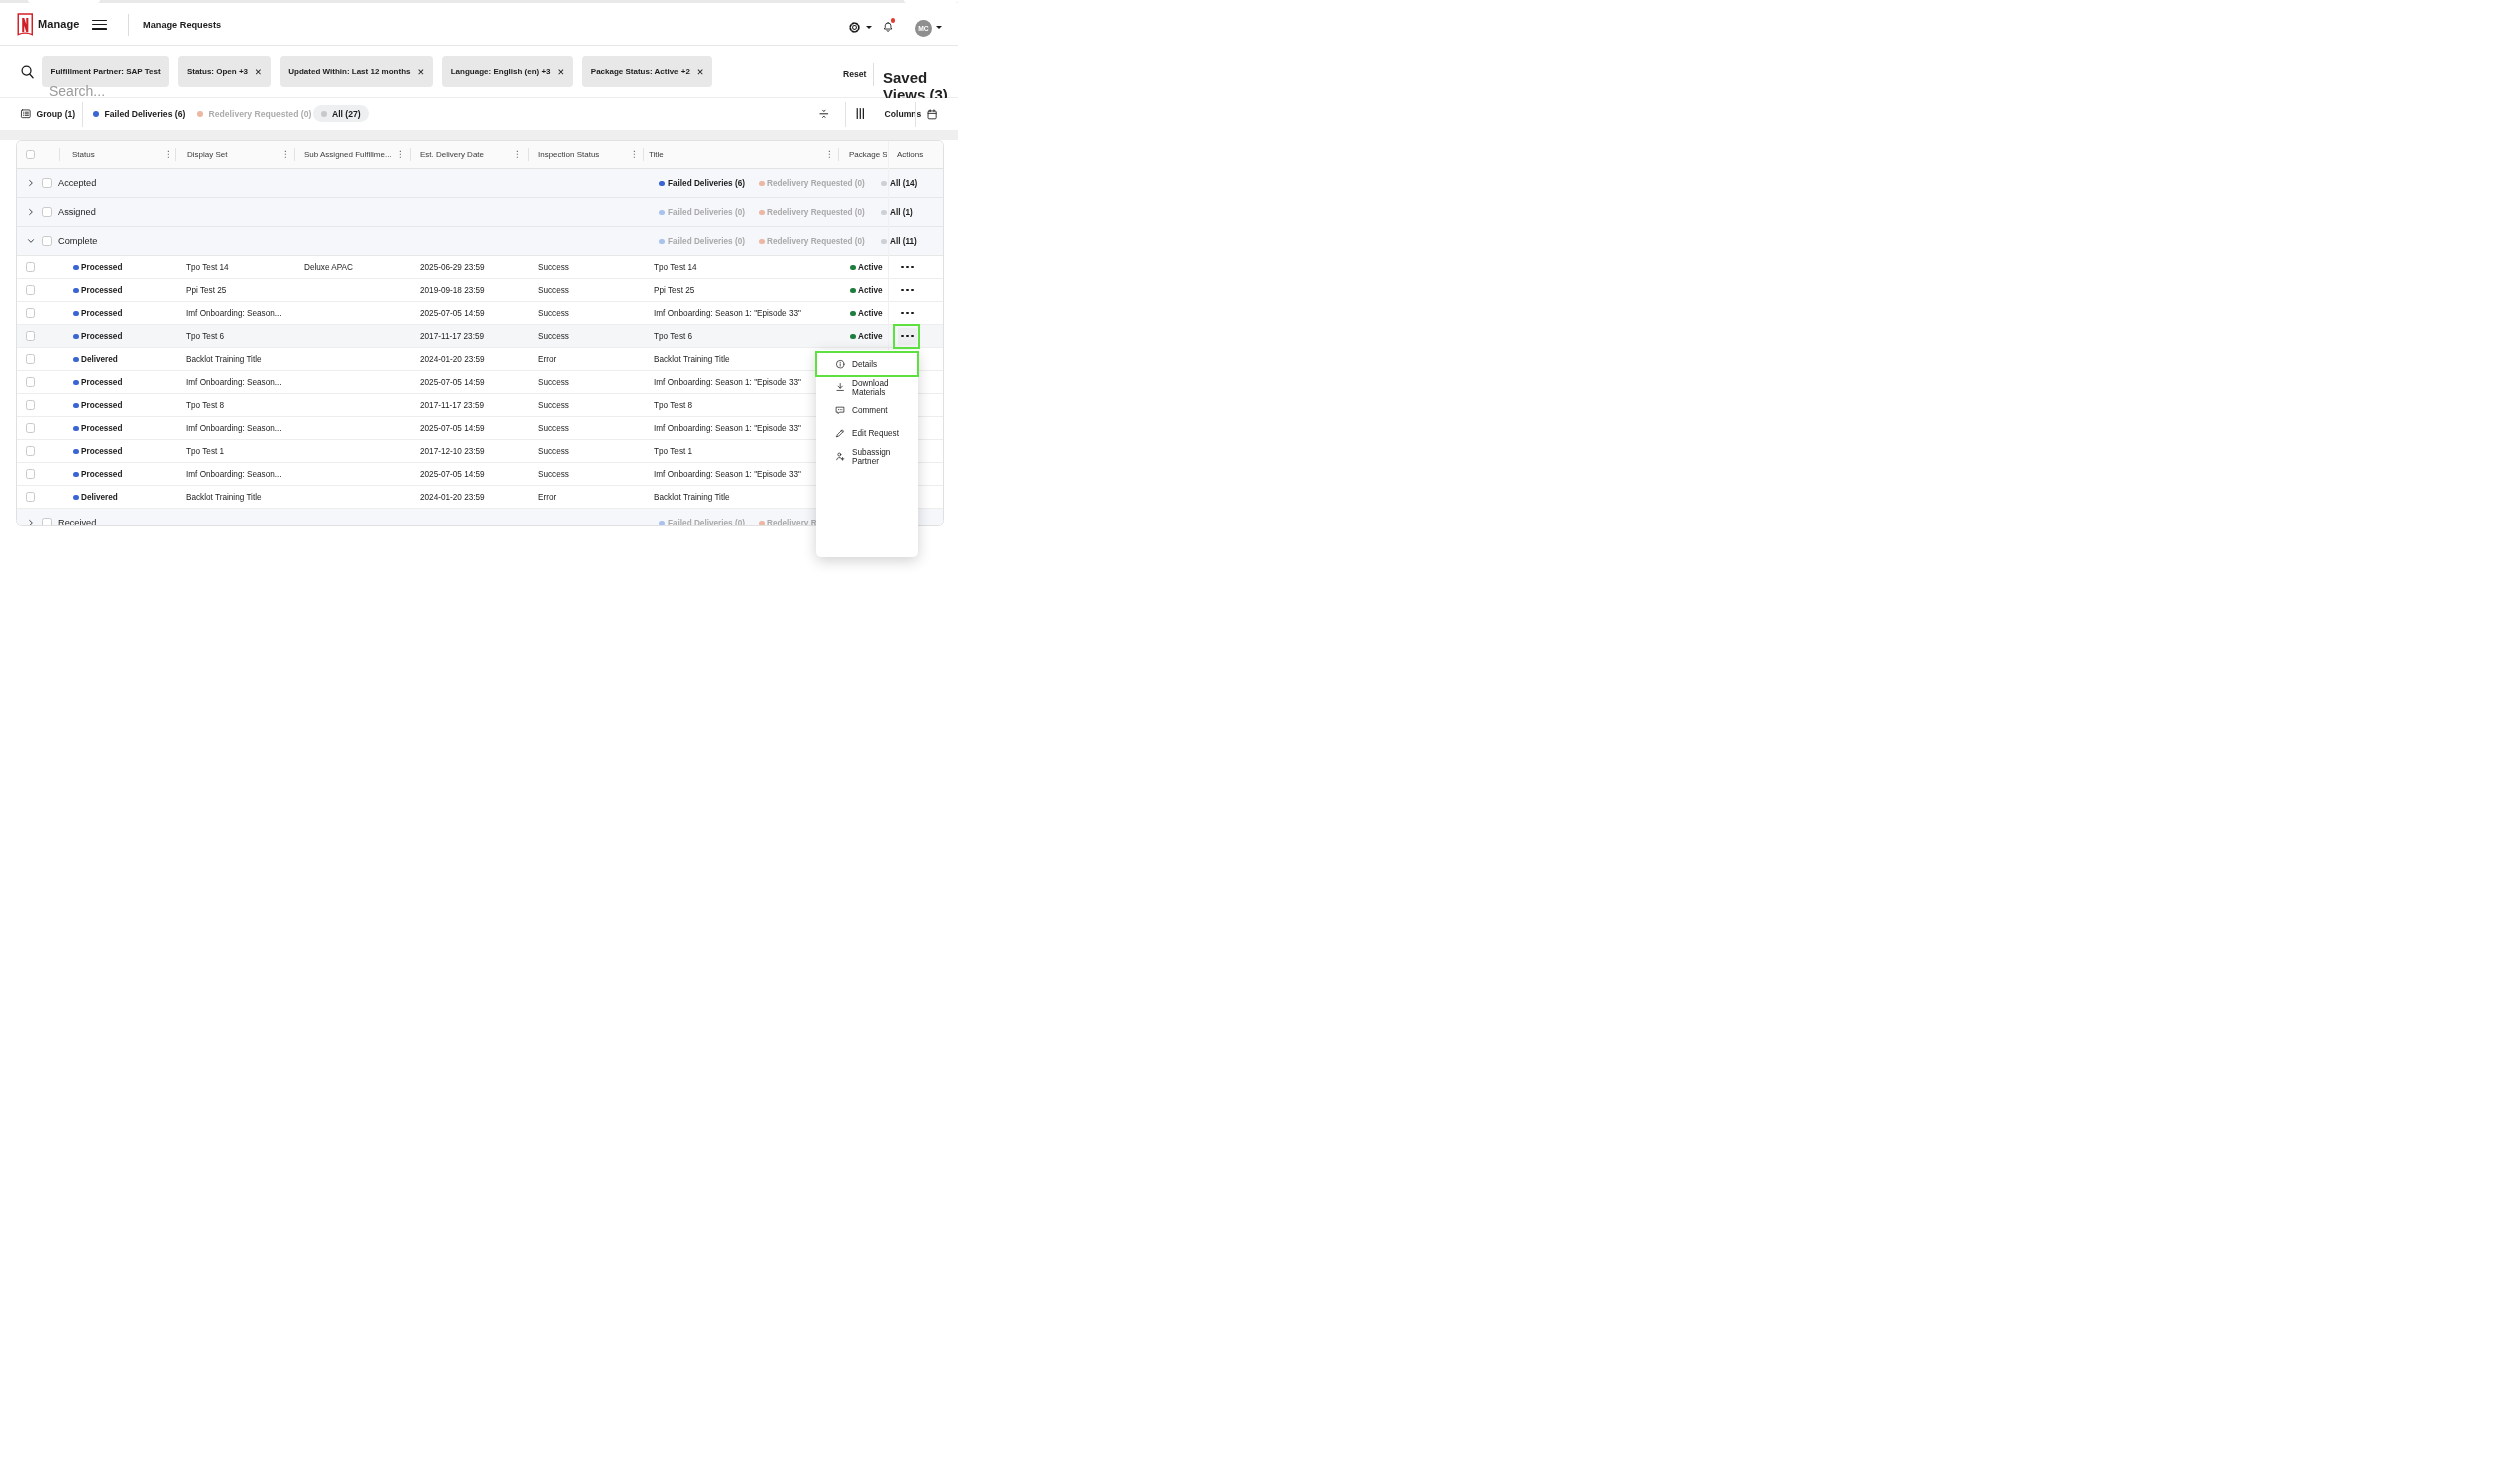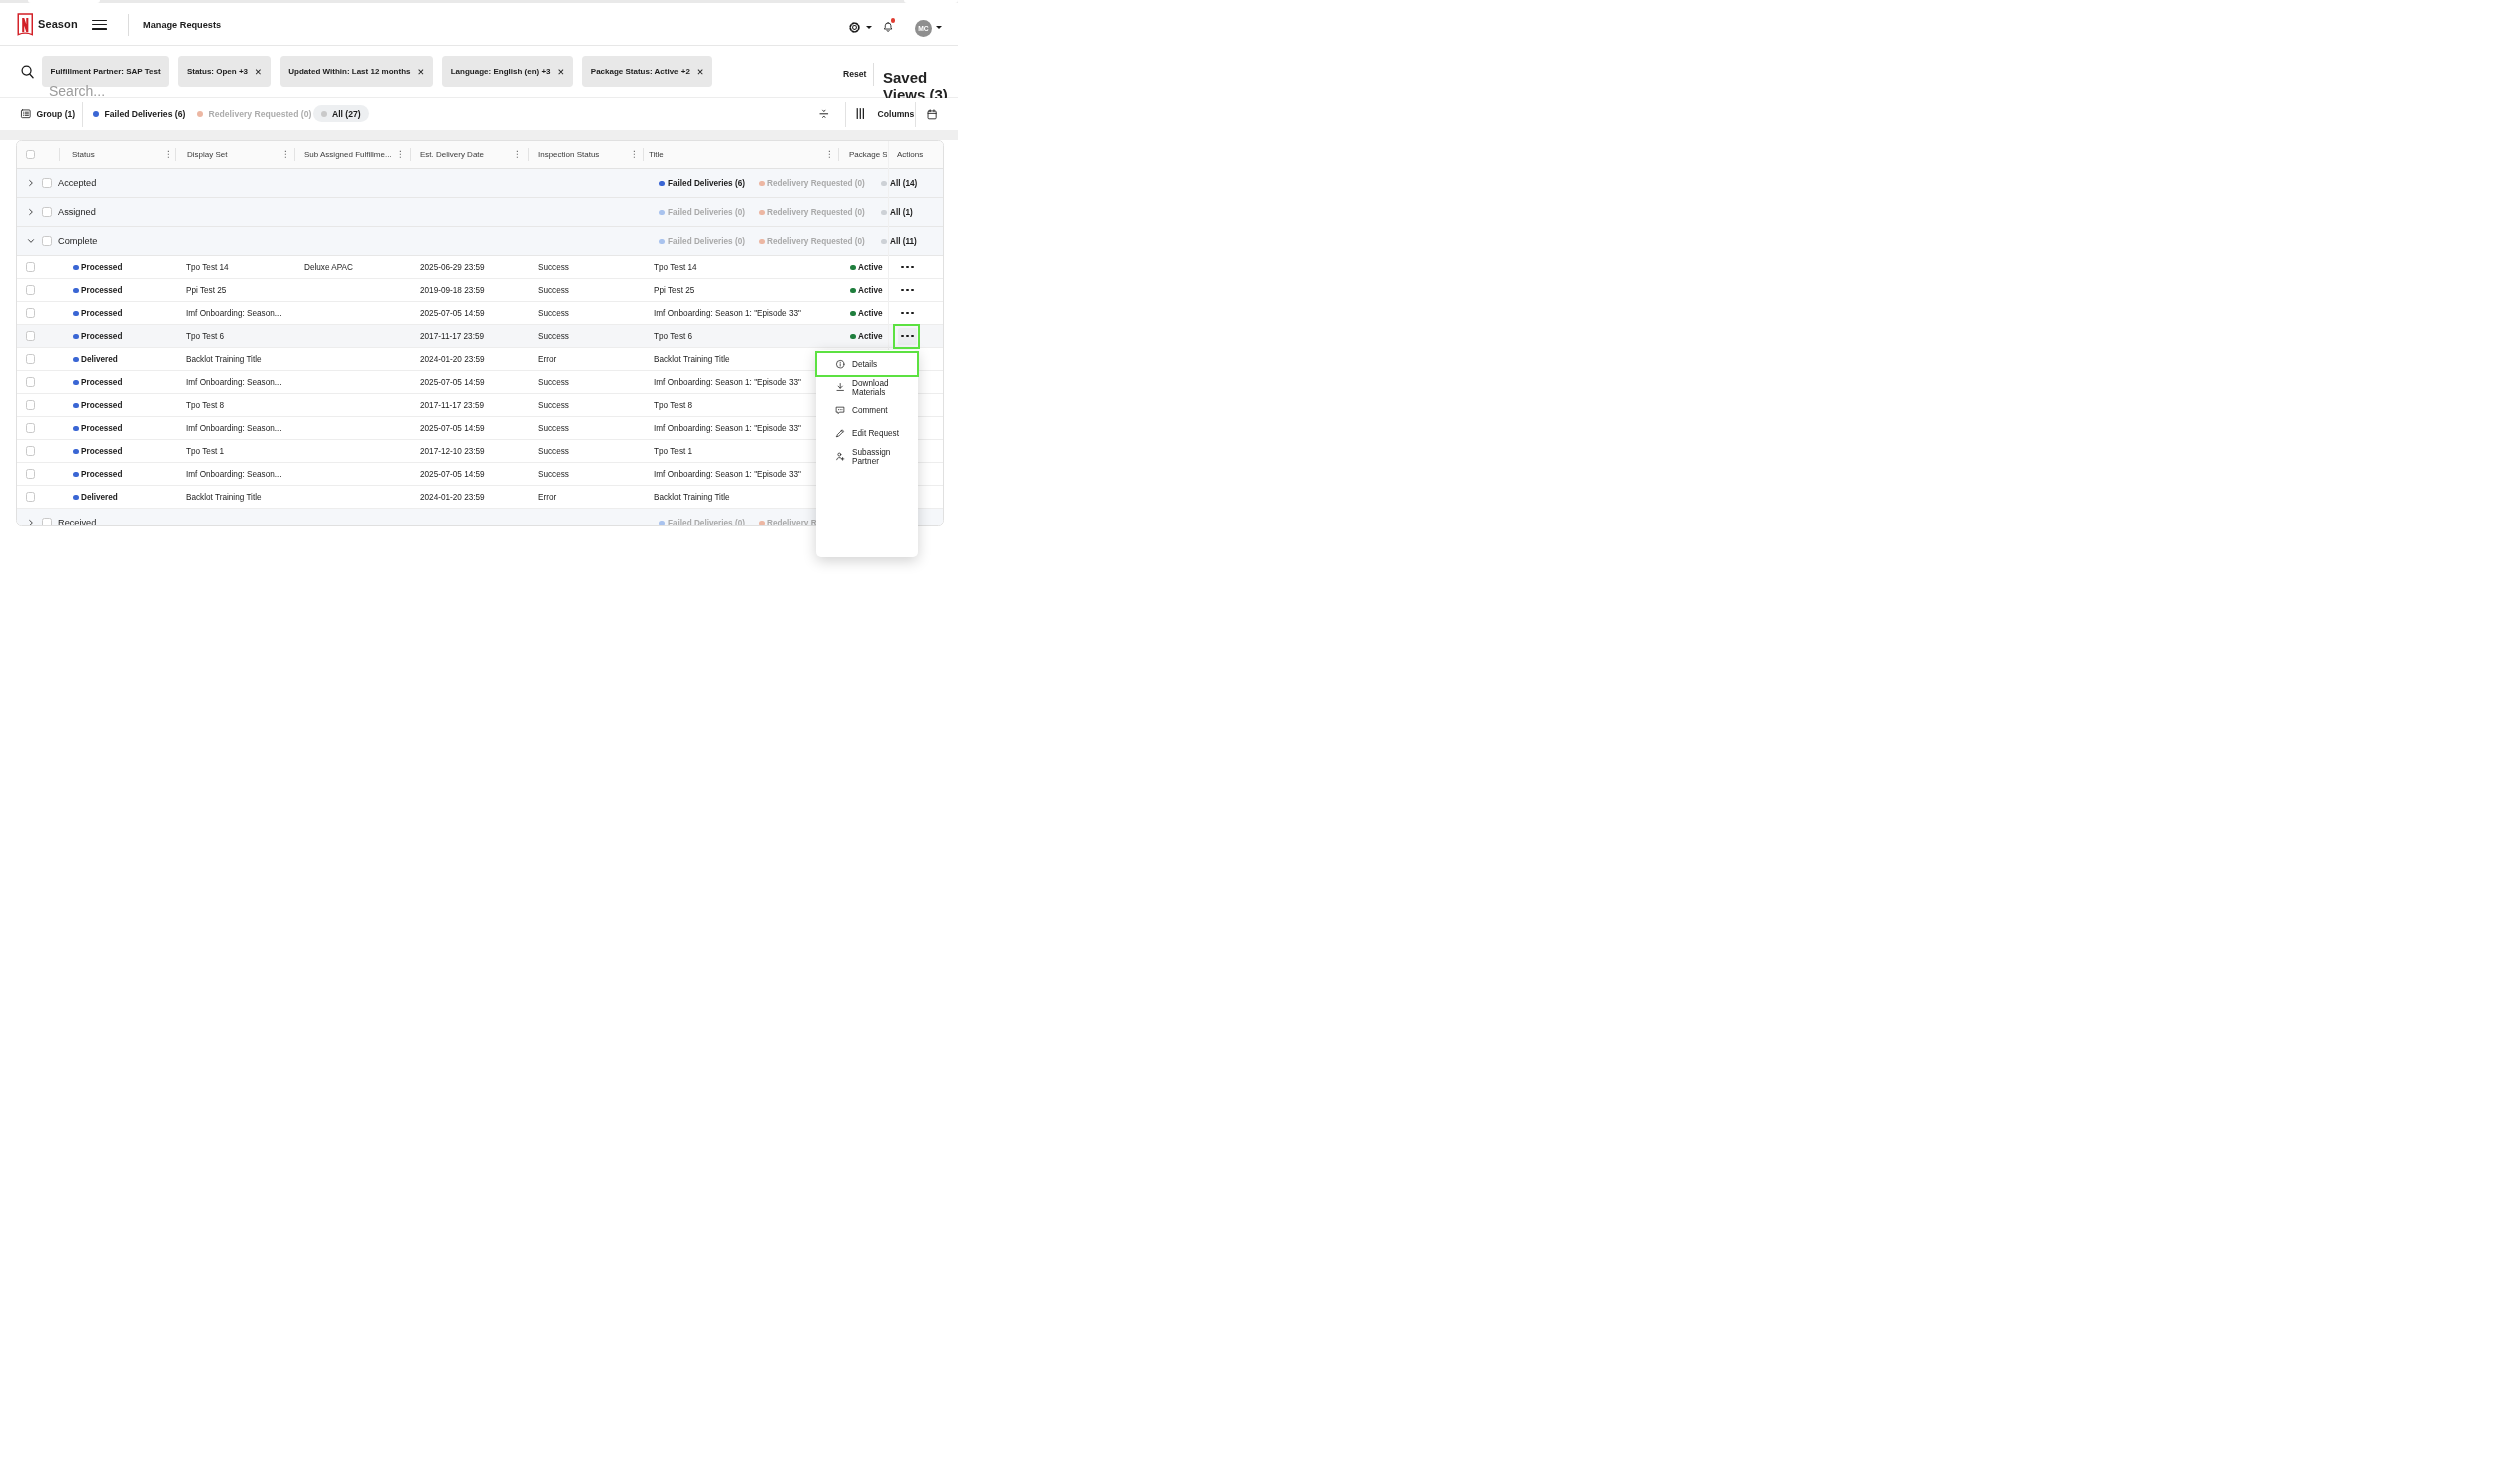--- a/index.html
+++ b/index.html
@@ -38,21 +38,21 @@
   
   .toolbar { position:absolute; left:0; top:98px; width:958px; height:32px; background:#fff; }
   .group-btn { position:absolute; left:20px; top:9.8px; display:flex; align-items:center; gap:4.9px; font-size:8.6px; font-weight:bold; cursor:pointer; }
   .tb-div { position:absolute; top:3.7px; width:0.6px; height:25px; background:#e2e2e2; }
   .tab { position:absolute; top:11px; display:flex; align-items:center; gap:5.5px; font-size:8.6px; font-weight:bold; cursor:pointer; }
   .tab .dot { width:6.1px; height:6.1px; border-radius:50%; }
   .tab.muted { color:#acacac; }
   .tab-pill { position:absolute; left:313px; top:7.3px; height:17px; border-radius:8.6px; background:#edeff1; display:flex; align-items:center; gap:4.9px; padding:0 8px; font-size:8.6px; font-weight:bold; cursor:pointer; }
   .tab-pill .dot { width:6.1px; height:6.1px; border-radius:50%; background:#c9c9c9; }
   .tb-icon { position:absolute; top:9.8px; cursor:pointer; }
-  .columns-btn { position:absolute; left:856px; top:10.4px; display:flex; align-items:center; gap:13px; font-size:8.6px; font-weight:bold; cursor:pointer; }
+  .columns-btn { position:absolute; left:856px; top:10.4px; display:flex; align-items:center; gap:20px; font-size:8.6px; font-weight:bold; cursor:pointer; }
 
   .gray-band { position:absolute; left:0; top:130px; width:958px; height:10.4px; background:#efefef; }
 
   
   .table-card { position:absolute; left:16px; top:140px; width:928px; height:386px; background:#fff; border:0.6px solid #e0e0e0; border-radius:5.5px; overflow:hidden; }
   .thead { position:relative; height:27.5px; background:#fafafa; border-bottom:0.6px solid #e2e2e2; }
   .hcell { position:absolute; top:0; line-height:27.5px; font-size:8px; color:#3a3a3a; white-space:nowrap; overflow:hidden; }
   .hkebab { position:absolute; top:0; line-height:27.5px; font-size:8.6px; color:#444; cursor:pointer; }
   .hdiv { position:absolute; top:7.3px; width:0.6px; height:13px; background:#e3e3e3; }
   .cb { position:absolute; left:8.6px; width:9.8px; height:9.8px; border:0.9px solid #c9c9c9; border-radius:2.4px; background:#fff; cursor:pointer; }
@@ -97,21 +97,21 @@
   <div class="strip-pill" style="left:904px;width:54px;"></div>
 </div>
 
 <div class="app-header">
   <div class="logo">
     <svg width="16.5" height="24.4" viewBox="0 0 27 40">
       <path d="M2,1.5 H25 V35.5 Q13.5,30.5 2,35.5 Z" fill="#fff" stroke="#d21f26" stroke-width="2.4"></path>
       <path d="M8.5,8 h3.4 L15.2,18.5 V8 h3.4 V31.5 h-3.3 L11.9,21 V31.5 H8.5 Z" fill="#d21f26"></path>
     </svg>
   </div>
-  <div class="brand">Season</div>
+  <div class="brand">Manage</div>
   <div class="hamburger">
       <span></span>
       <span></span>
       <span></span>
     </div>
   <div class="hdr-divider"></div>
   <div class="page-title">Manage Requests</div>
 
   <div class="icon-btn abs" style="left:848px;top:17.7px;">
     <svg class="ic" width="13" height="13" viewBox="0 0 24 24">

